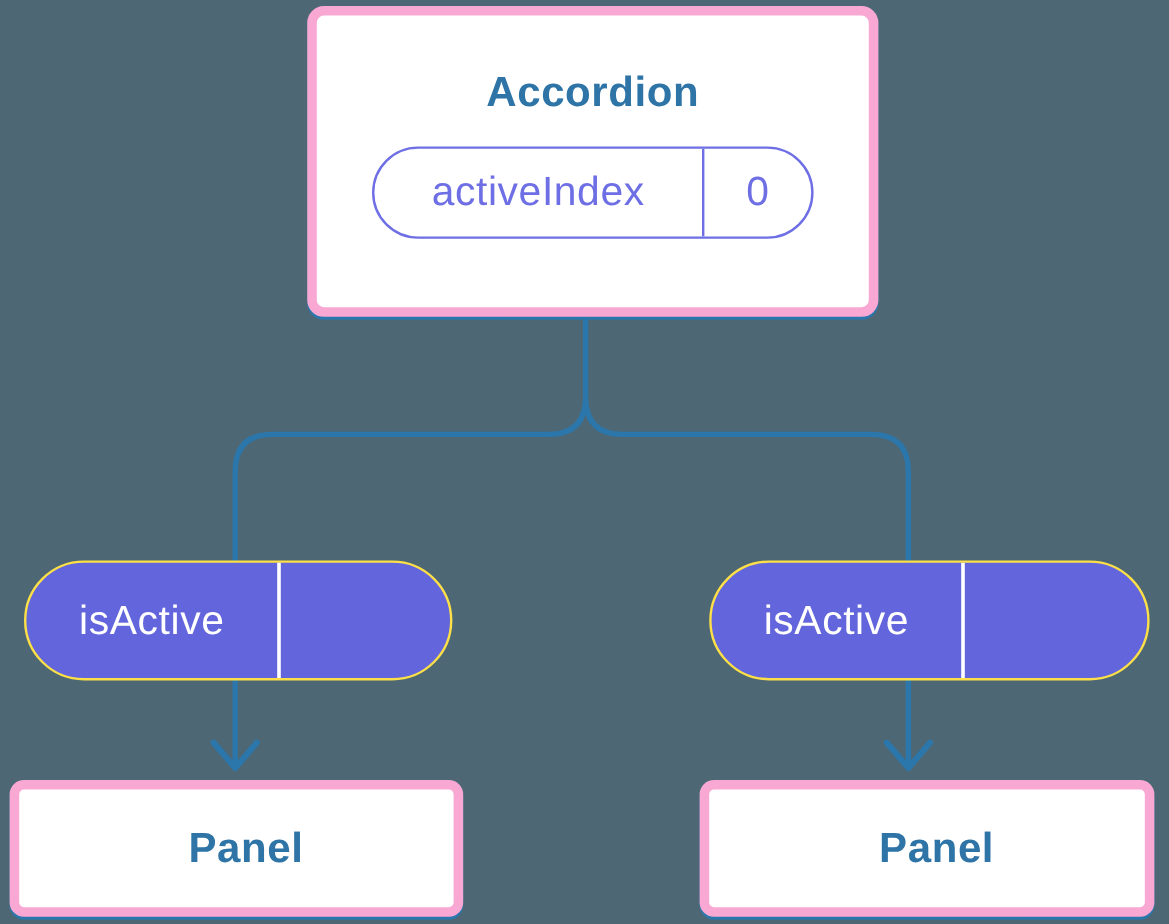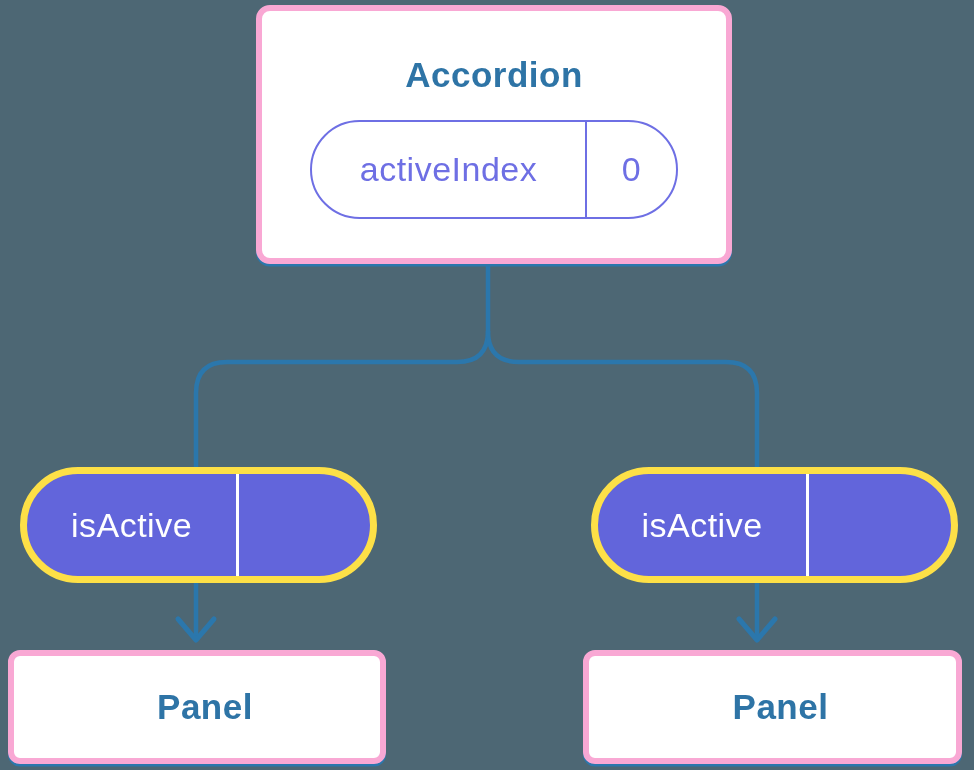--- a/index.html
+++ b/index.html
@@ -16,21 +16,21 @@
     font-family: "Liberation Sans", sans-serif;
   }
   .connectors {
     position: absolute;
     inset: 0;
     z-index: 1;
   }
   .card {
     position: absolute;
     background: #ffffff;
-    border: 6px solid #f9a8d4;
+    border: 8px solid #f9a8d4;
     box-shadow: 0 2.5px 0 #2B77AC;
     box-sizing: border-box;
     z-index: 2;
   }
   .root-card {
     left: 256px;
     top: 5px;
     width: 476px;
     height: 259px;
     border-radius: 14px;
@@ -41,21 +41,21 @@
   .root-title {
     margin-top: 44px;
     font-size: 35px;
     font-weight: 700;
     letter-spacing: 0.5px;
     color: #2E74A6;
   }
   .state-pill {
     margin-top: 25px;
     width: 368px;
-    height: 99px;
+    height: 77px;
     box-sizing: border-box;
     border: 2.5px solid #6E6FE4;
     border-radius: 60px;
     display: flex;
     align-items: stretch;
     color: #6E6FE4;
     font-size: 34px;
     letter-spacing: 0.5px;
     background: #ffffff;
   }
@@ -68,24 +68,24 @@
   }
   .state-value {
     width: 89px;
     display: flex;
     align-items: center;
     justify-content: center;
   }
   .prop-pill {
     position: absolute;
     top: 467px;
-    height: 116px;
+    height: 100px;
     box-sizing: border-box;
     background: #6265DB;
-    border: 7px solid #fde047;
+    border: 2px solid #fde047;
     border-radius: 60px;
     display: flex;
     align-items: stretch;
     color: #ffffff;
     font-size: 34px;
     letter-spacing: 0.5px;
     z-index: 2;
     justify-content: space-between;
   }
   .prop-pill-left  { left: 20px;  width: 357px; }

